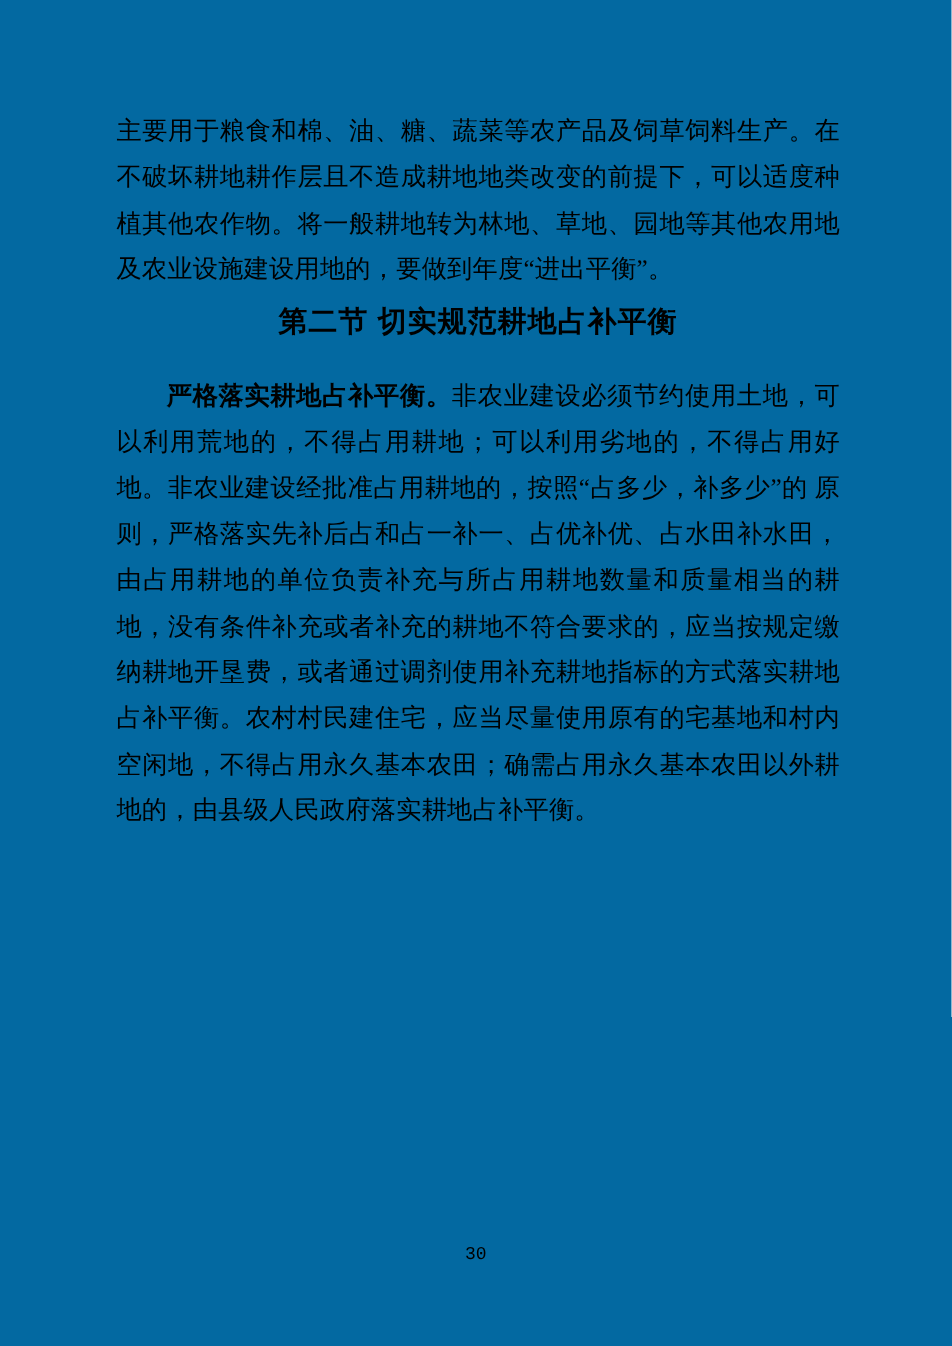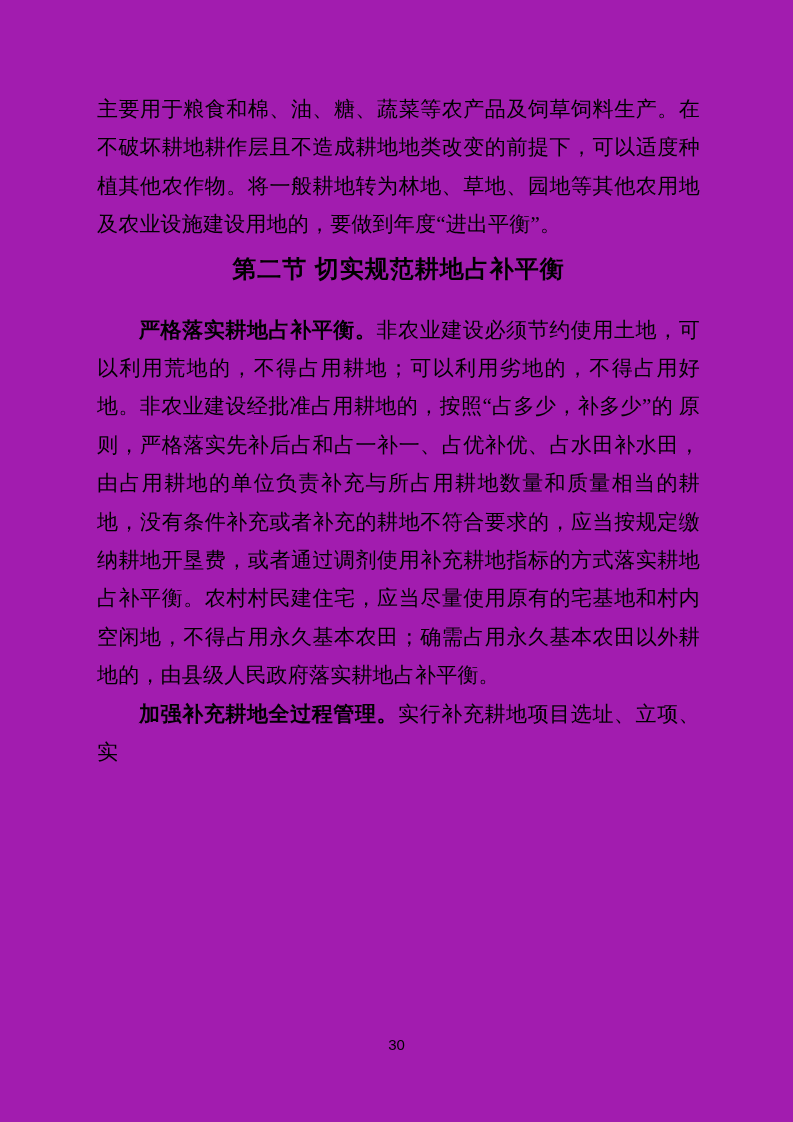--- a/index.html
+++ b/index.html
@@ -4,21 +4,21 @@
 <style>
   html, body {
     margin: 0;
     padding: 0;
     background: #ffffff;
   }
   .page {
     position: relative;
     width: 793px;
     height: 1122px;
-    background: #a21caf;
+    background: #0369a1;
     color: #000000;
     overflow: hidden;
     font-family: "Liberation Serif", "DejaVu Serif", serif;
   }
   .doc-body {
     position: absolute;
     left: 97px;
     top: 90px;
     width: 603px;
     font-size: 21px;
@@ -50,30 +50,29 @@
   }
   .page-footer {
     position: absolute;
     left: 0;
     top: 1036px;
     width: 100%;
     text-align: center;
   }
   .page-number {
     font-size: 15px;
-    font-family: Liberation Sans, sans-serif;
+    font-family: Liberation Mono, monospace;
     color: #000000;
   }
 </style>
 </head>
 <body>
 
 <div class="page">
   <main class="doc-body" id="doc-body">
       <p class="paragraph"><span class="body-text">主要用于粮食和棉、油、糖、蔬菜等农产品及饲草饲料生产。在不破坏耕地耕作层且不造成耕地地类改变的前提下，可以适度种植其他农作物。将一般耕地转为林地、草地、园地等其他农用地及农业设施建设用地的，要做到年度“进出平衡”。</span></p>
       <h2 class="section-heading">第二节 切实规范耕地占补平衡</h2>
       <p class="paragraph indent"><span class="lead">严格落实耕地占补平衡。</span><span class="body-text">非农业建设必须节约使用土地，可以利用荒地的，不得占用耕地；可以利用劣地的，不得占用好地。非农业建设经批准占用耕地的，按照“占多少，补多少”的 原则，严格落实先补后占和占一补一、占优补优、占水田补水田，由占用耕地的单位负责补充与所占用耕地数量和质量相当的耕地，没有条件补充或者补充的耕地不符合要求的，应当按规定缴纳耕地开垦费，或者通过调剂使用补充耕地指标的方式落实耕地占补平衡。农村村民建住宅，应当尽量使用原有的宅基地和村内空闲地，不得占用永久基本农田；确需占用永久基本农田以外耕地的，由县级人民政府落实耕地占补平衡。</span></p>
-      <p class="paragraph indent"><span class="lead">加强补充耕地全过程管理。</span><span class="body-text">实行补充耕地项目选址、立项、实</span></p>
     </main>
   <footer class="page-footer">
     <span class="page-number">30</span>
   </footer>
 </div>
 
 </body></html>

